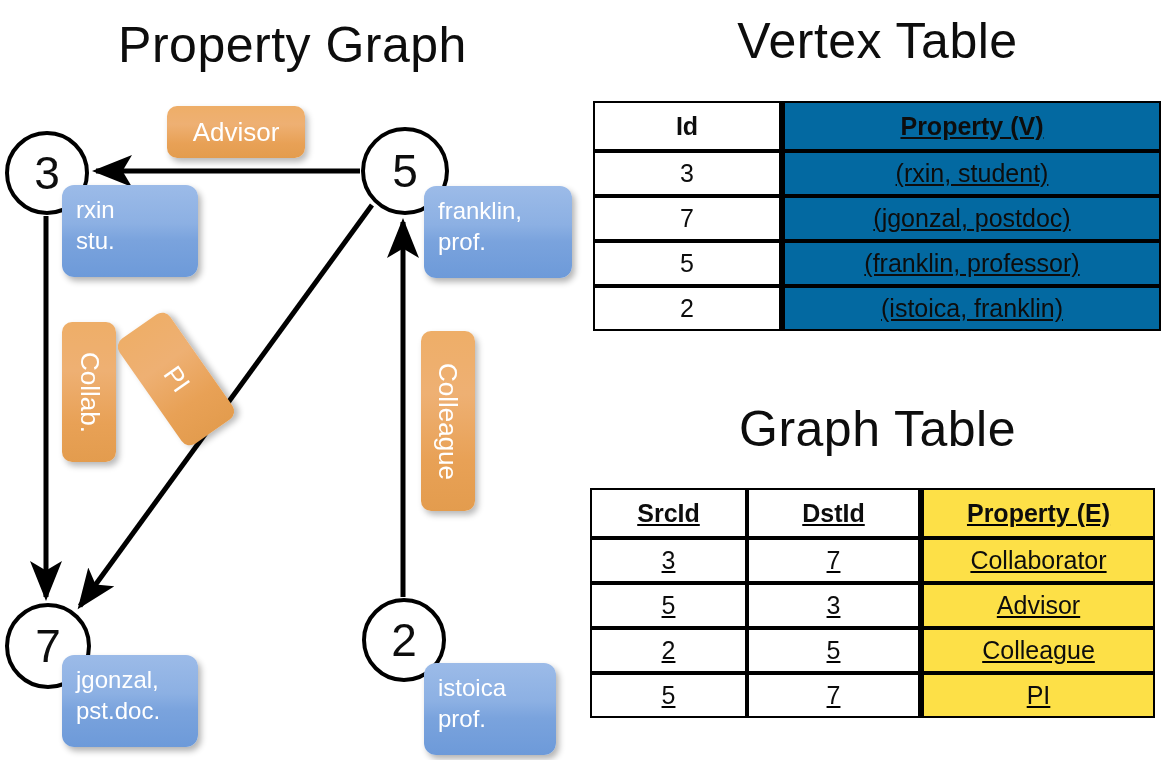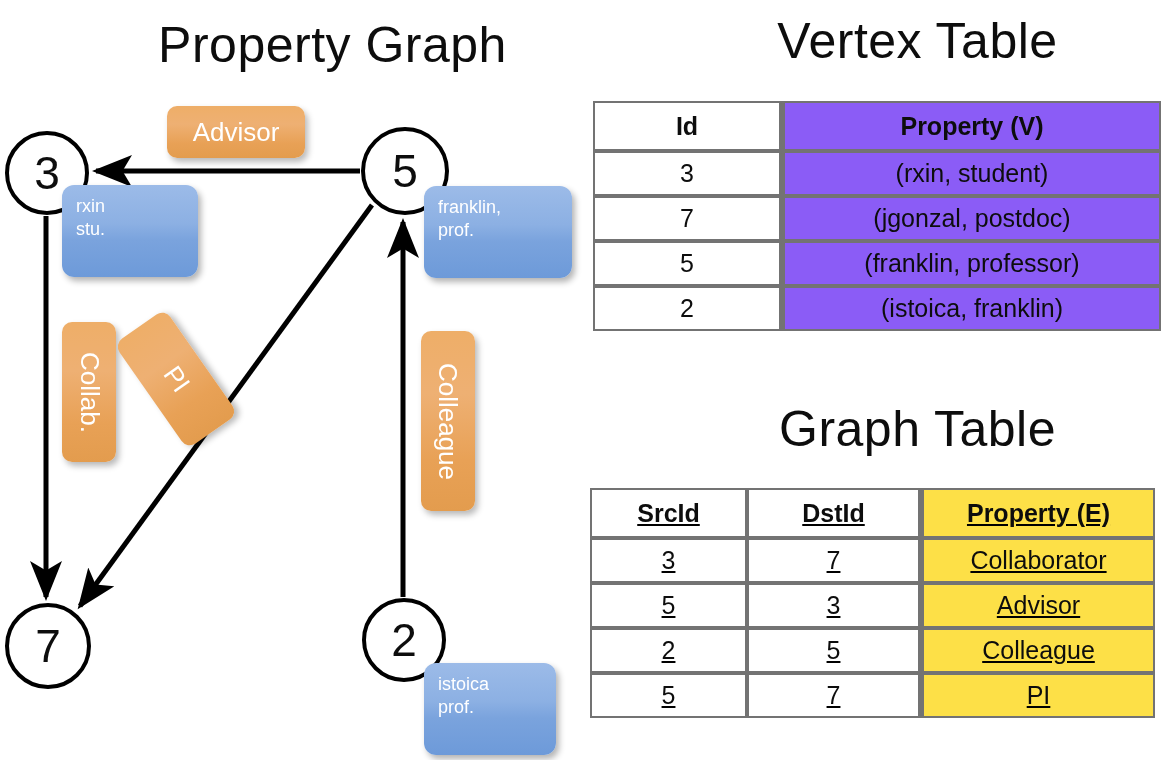--- a/index.html
+++ b/index.html
@@ -19,21 +19,20 @@
   
   .title {
     position: absolute;
     font-family: "Liberation Sans", sans-serif;
     font-weight: 300;
     font-size: 50px;
     letter-spacing: 0.5px;
     color: #0d0d0d;
     white-space: nowrap;
     text-align: center;
-    padding-left: 40px;
   }
   #title-property-graph { left: 0px;   top: 16px;  width: 585px; }
   #title-vertex-table   { left: 585px; top: 12px;  width: 585px; }
   #title-edge-table     { left: 585px; top: 400px; width: 585px; }
 
   
   #graph-canvas {
     position: absolute;
     left: 0; top: 0;
     width: 585px; height: 760px;
@@ -67,21 +66,21 @@
 
   
   .prop-box {
     position: absolute;
     border-radius: 12px;
     background: linear-gradient(to bottom, #9cbbe8 0%, #8cb0e3 42%, #7aa3dd 60%, #6d9ad9 100%);
     box-shadow: 3px 4px 6px rgba(0,0,0,0.30);
     color: #ffffff;
     font-family: "Liberation Sans", sans-serif;
     font-weight: 300;
-    font-size: 18px;
+    font-size: 24px;
     line-height: 1.28;
     padding: 10px 0 0 14px;
     box-sizing: border-box;
     z-index: 4;
     white-space: pre-line;
   }
   #prop-box-3 { left:  62px; top: 185px; width: 136px; height: 92px; }
   #prop-box-5 { left: 424px; top: 186px; width: 148px; height: 92px; }
   #prop-box-7 { left:  62px; top: 655px; width: 136px; height: 92px; }
   #prop-box-2 { left: 424px; top: 655px; width: 132px; height: 92px; margin-top: 8px; }
@@ -125,36 +124,36 @@
   }
 
   
   .data-table {
     position: absolute;
     border-collapse: separate;
     border-spacing: 0;
     font-family: "Liberation Sans", sans-serif;
   }
   .data-table td, .data-table th {
-    border: 2px solid #737373;
+    border: 2px solid #000000;
     font-weight: 300;
     font-size: 25px;
     text-align: center;
     padding: 0;
     height: 45px;
     color: #0d0d0d;
     box-sizing: border-box;
   }
   .data-table th {
     font-weight: bold;
     font-size: 25px;
     height: 50px;
   }
   .col-plain  { background: #ffffff; }
-  .col-vprop  { background: #8b5cf6; }
+  .col-vprop  { background: #0369a1; text-decoration: underline; }
   .col-eprop  { background: #fde047; }
 
   
   #vertex-table { left: 593px; top: 101px; }
   #vertex-table .c-id    { width: 188px; }
   #vertex-table .c-prop  { width: 380px; border-left-width: 4px; }
 
   
   #edge-table { left: 590px; top: 488px; text-decoration: underline; }
   #edge-table .c-src   { width: 157px; }
@@ -200,20 +199,22 @@
   <div class="vertex-node" id="node-2">
     <span>2</span>
   </div>
 
   <div class="prop-box" id="prop-box-3">rxin
 stu.</div>
 
   <div class="prop-box" id="prop-box-5">franklin,
 prof.</div>
 
+  <div class="prop-box" id="prop-box-7">jgonzal,
+pst.doc.</div>
 
   <div class="prop-box" id="prop-box-2">istoica
 prof.</div>
 
   <div class="edge-label" id="edge-label-advisor">
     <span>Advisor</span>
   </div>
 
   <div class="edge-label" id="edge-label-collab">
     <span class="vtext">Collab.</span>

